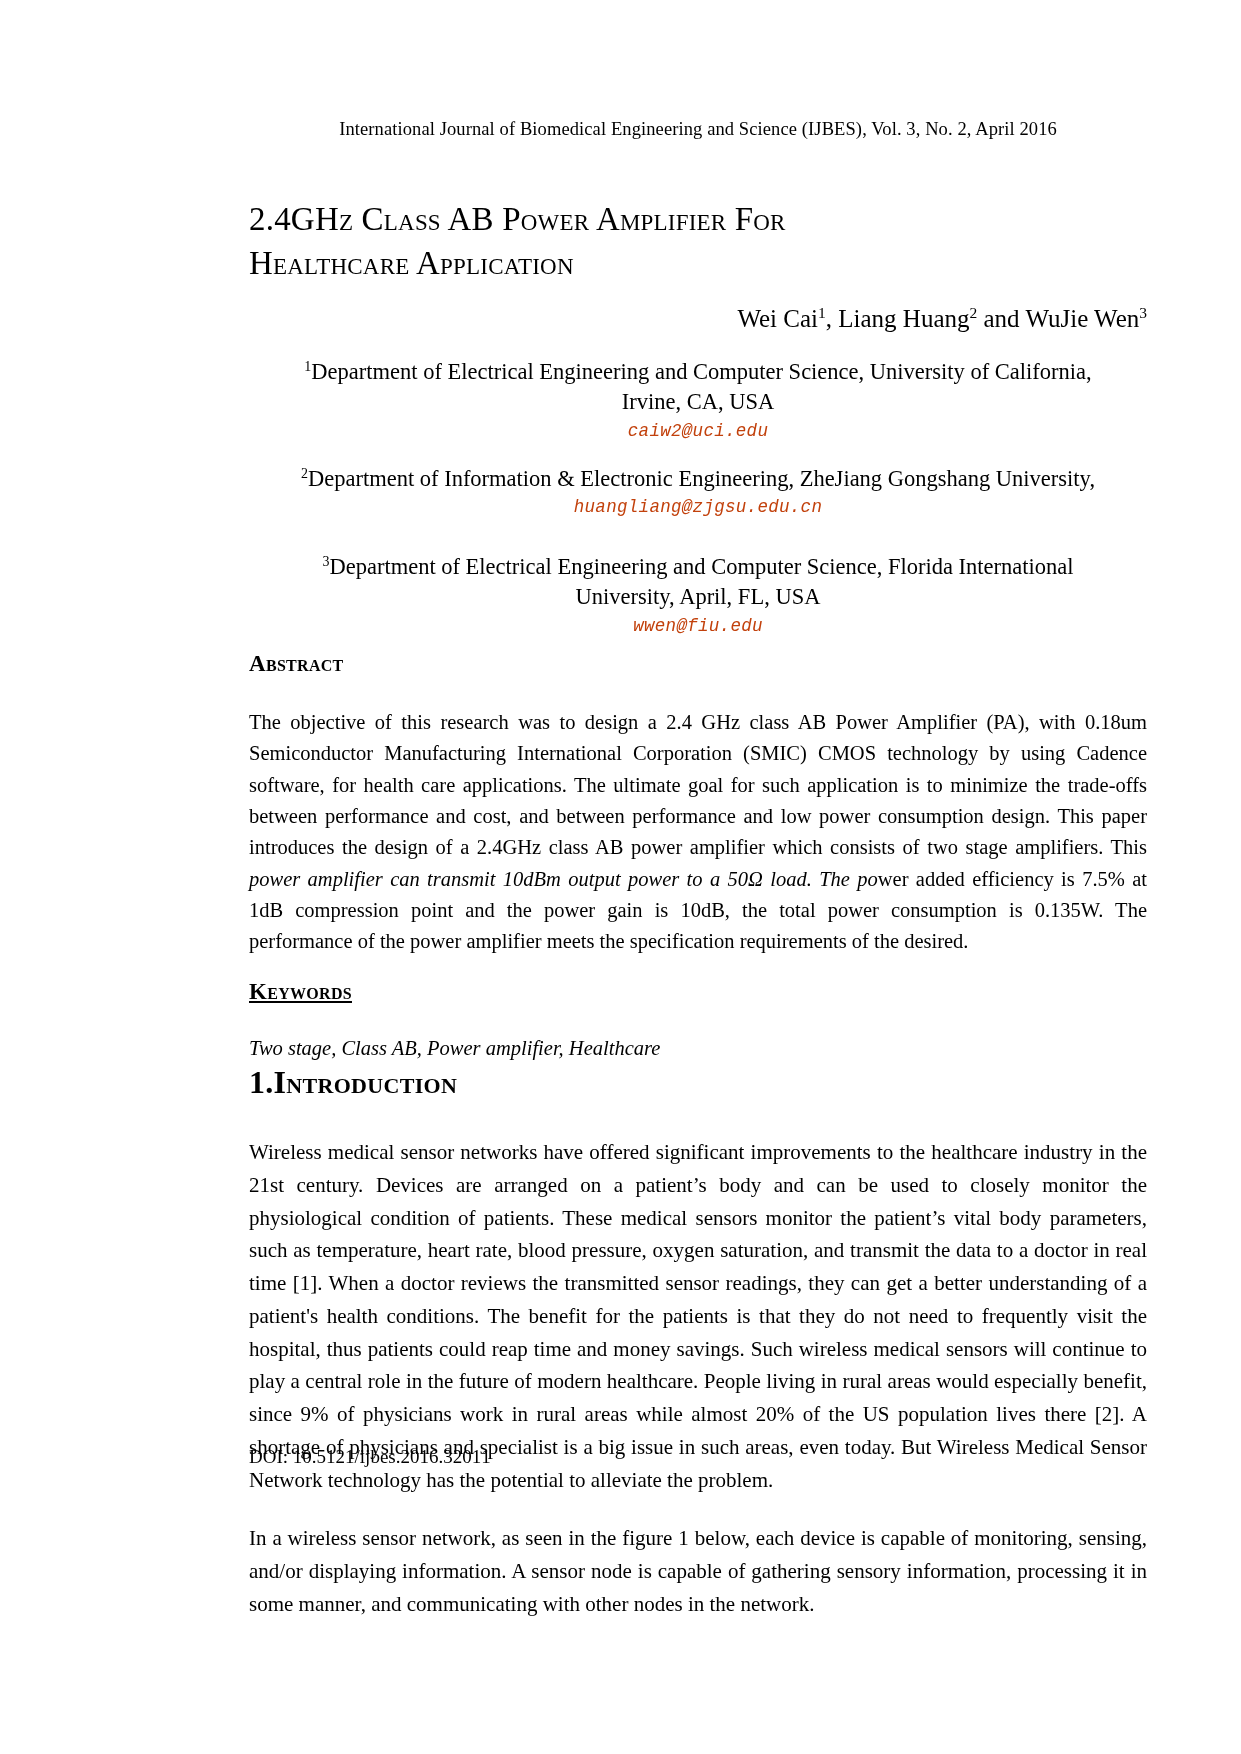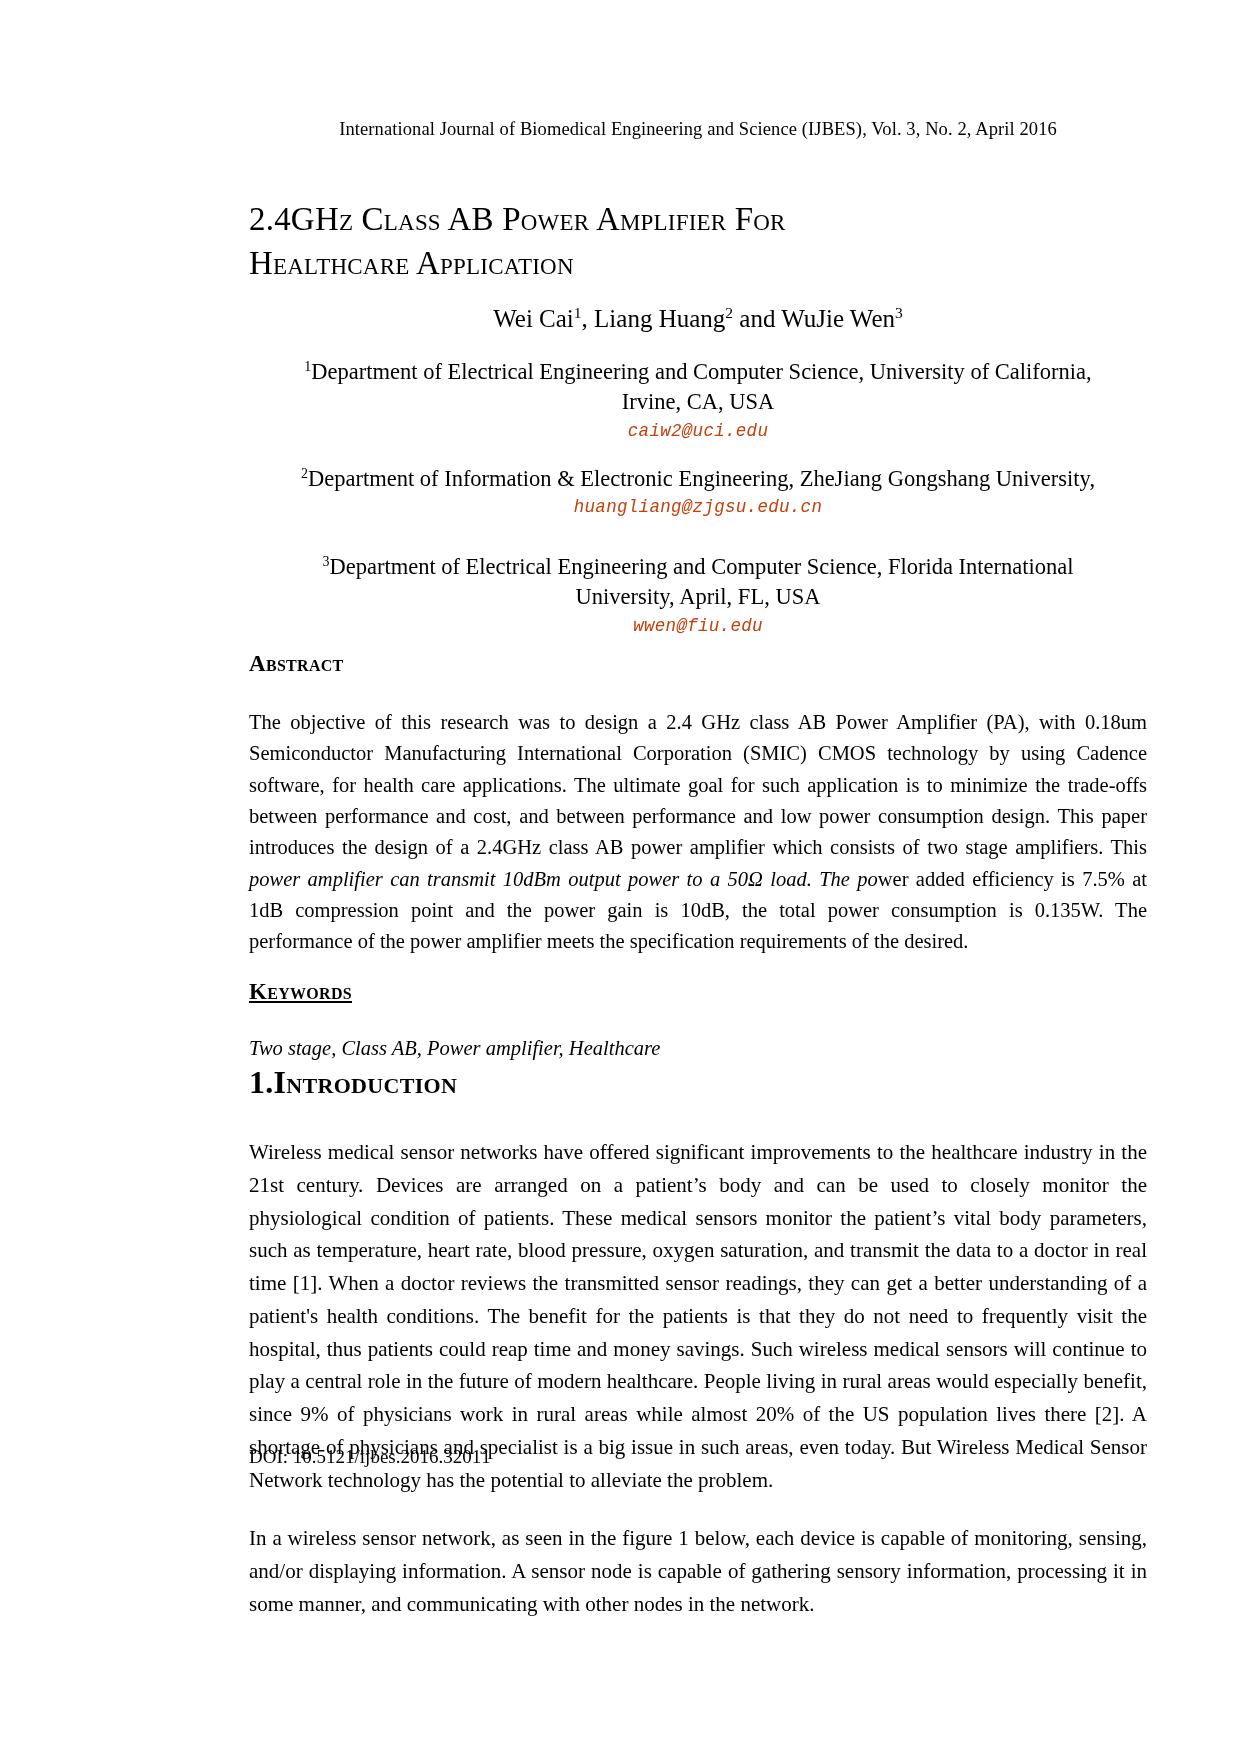--- a/index.html
+++ b/index.html
@@ -44,21 +44,21 @@
     font-size: 33px;
     line-height: 1.33;
     font-variant: small-caps;
     letter-spacing: 0.2px;
   }
   .title .line { display: block; }
 
   
   .authors {
     margin-top: 17px;
-    text-align: center;
+    text-align: right;
     font-size: 25px;
     line-height: 1.3;
   }
   sup {
     font-size: 0.62em;
     vertical-align: super;
     line-height: 0;
   }
 
   

